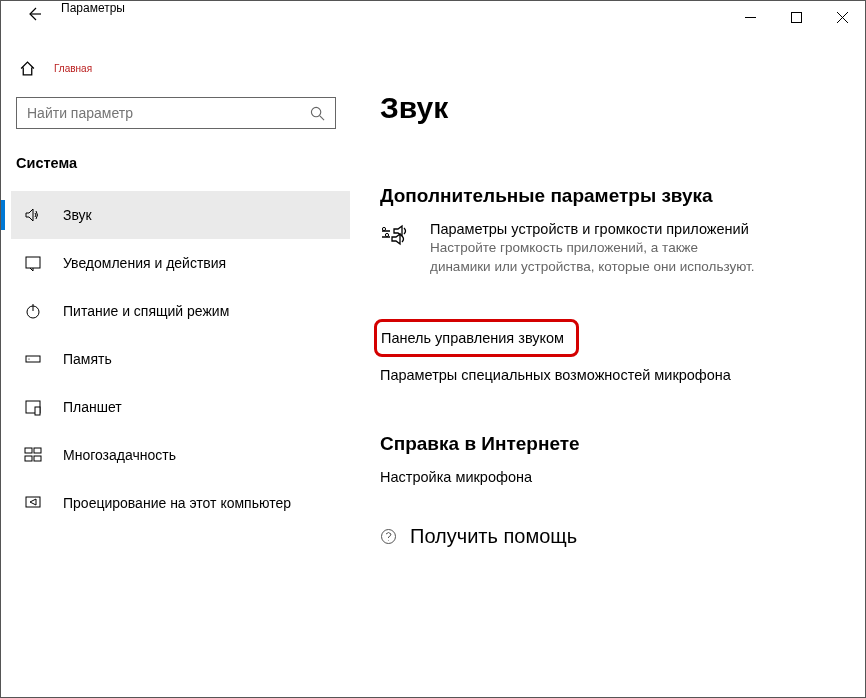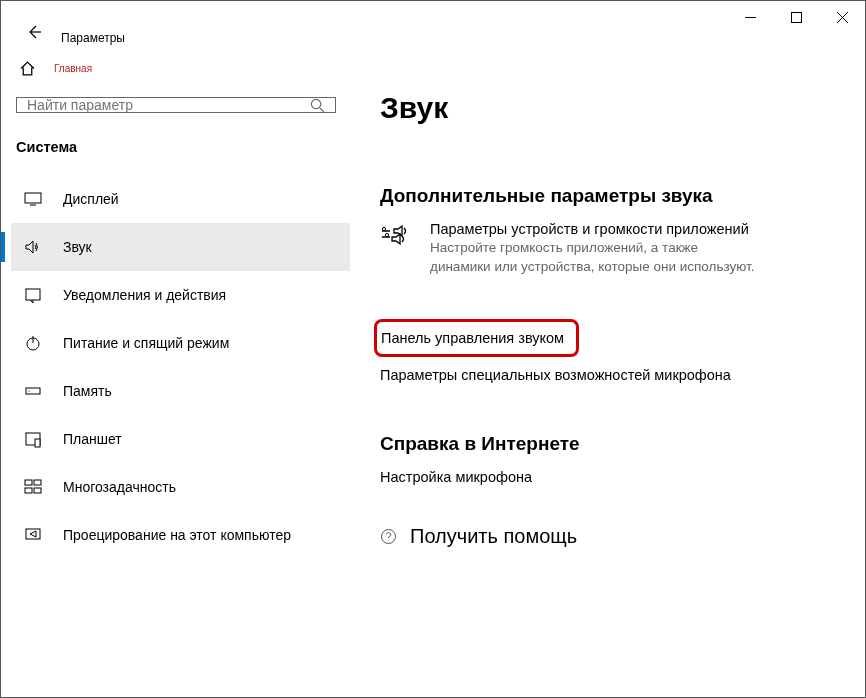--- a/index.html
+++ b/index.html
@@ -1,27 +1,27 @@
 <!DOCTYPE html>
 <html><head>
   <meta charset="utf-8">
   <style>
     * { margin: 0; padding: 0; box-sizing: border-box; font-family: 'Segoe UI', Tahoma, sans-serif; }
     body { background: #fff; width: 866px; height: 698px; border: 1px solid #555; overflow: hidden; position: relative; }
-    .titlebar { height: 44px; display: flex; align-items: flex-end; padding-left: 20px; }
+    .titlebar { height: 44px; display: flex; align-items: flex-start; padding-left: 20px; }
     .back-btn { width: 26px; height: 26px; display: flex; align-items: center; justify-content: center; margin-right: 14px; cursor: pointer; }
     .title-text { font-size: 12px; color: #000; }
     .win-controls { position: absolute; right: 0; top: 0; display: flex; }
     .win-btn { width: 46px; height: 32px; display: flex; align-items: center; justify-content: center; cursor: pointer; }
     .container { display: flex; height: calc(100% - 44px); }
     .sidebar { width: 349px; height: 100%; padding-left: 10px; overflow: hidden; }
     .home-link { display: flex; align-items: center; padding: 10px 10px 10px 5px; margin-top: 5px; margin-bottom: 10px; }
     .home-link .icon { width: 22px; margin-right: 16px; display:flex; justify-content:center; }
     .home-link span.lbl { font-size: 10px; color: #b91c1c; }
-    .search-box { margin: 0 14px 18px 5px; border: 1px solid #666; height: 16px; display: flex; align-items: center; padding: 0 10px; }
+    .search-box { margin: 0 14px 18px 5px; border: 1px solid #666; height: 32px; display: flex; align-items: center; padding: 0 10px; }
     .search-box input { border: none; outline: none; flex: 1; font-size: 14px; background: transparent; }
     .search-ico { color: #666; }
     .category { font-weight: 600; font-size: 14.5px; padding: 8px 0 8px 5px; margin-bottom: 12px; }
     .nav-item { display: flex; align-items: center; height: 48px; padding-left: 10px; cursor: pointer; position: relative; }
     .nav-item.active::before { content: ''; position: absolute; left: -10px; top: 9px; bottom: 9px; width: 4px; background: #0078d4; }
     .nav-item.active { background: #eaeaea; }
     .nav-item .icon { width: 24px; margin-right: 18px; display: flex; align-items: center; justify-content: center; }
     .nav-item .lbl { font-size: 14px; color: #000; }
     .main { flex: 1; padding: 10px 20px 0 30px; overflow: hidden; }
     .page-title { font-size: 30px; font-weight: 600; margin-top: 36px; margin-bottom: 60px; }
@@ -82,29 +82,20 @@
       <input type="text" placeholder="Найти параметр" style="">
       <span class="search-ico">
           <svg width="15" height="15" viewBox="0 0 16 16">
             <circle cx="6.5" cy="6.5" r="5" stroke="#666" fill="none" stroke-width="1.2"></circle>
             <path d="M10.5 10.5 L15 15" stroke="#666" stroke-width="1.2"></path>
           </svg>
         </span>
     </div>
     <div class="category">Система</div>
 
-    <div class="nav-item">
-      <span class="icon">
-          <svg width="18" height="18" viewBox="0 0 18 18">
-            <rect x="1" y="3" width="16" height="10" stroke="#000" fill="none"></rect>
-            <path d="M6 15 H12" stroke="#000"></path>
-          </svg>
-        </span>
-      <span class="lbl">Дисплей</span>
-    </div>
     <div class="nav-item active">
       <span class="icon">
           <svg width="18" height="18" viewBox="0 0 18 18">
             <path d="M2 7 H5 L9 3 V15 L5 11 H2 Z" stroke="#000" fill="none"></path>
             <path d="M12 5 Q15 9 12 13 M11 7 Q13 9 11 11" stroke="#000" fill="none"></path>
           </svg>
         </span>
       <span class="lbl">Звук</span>
     </div>
     <div class="nav-item">

